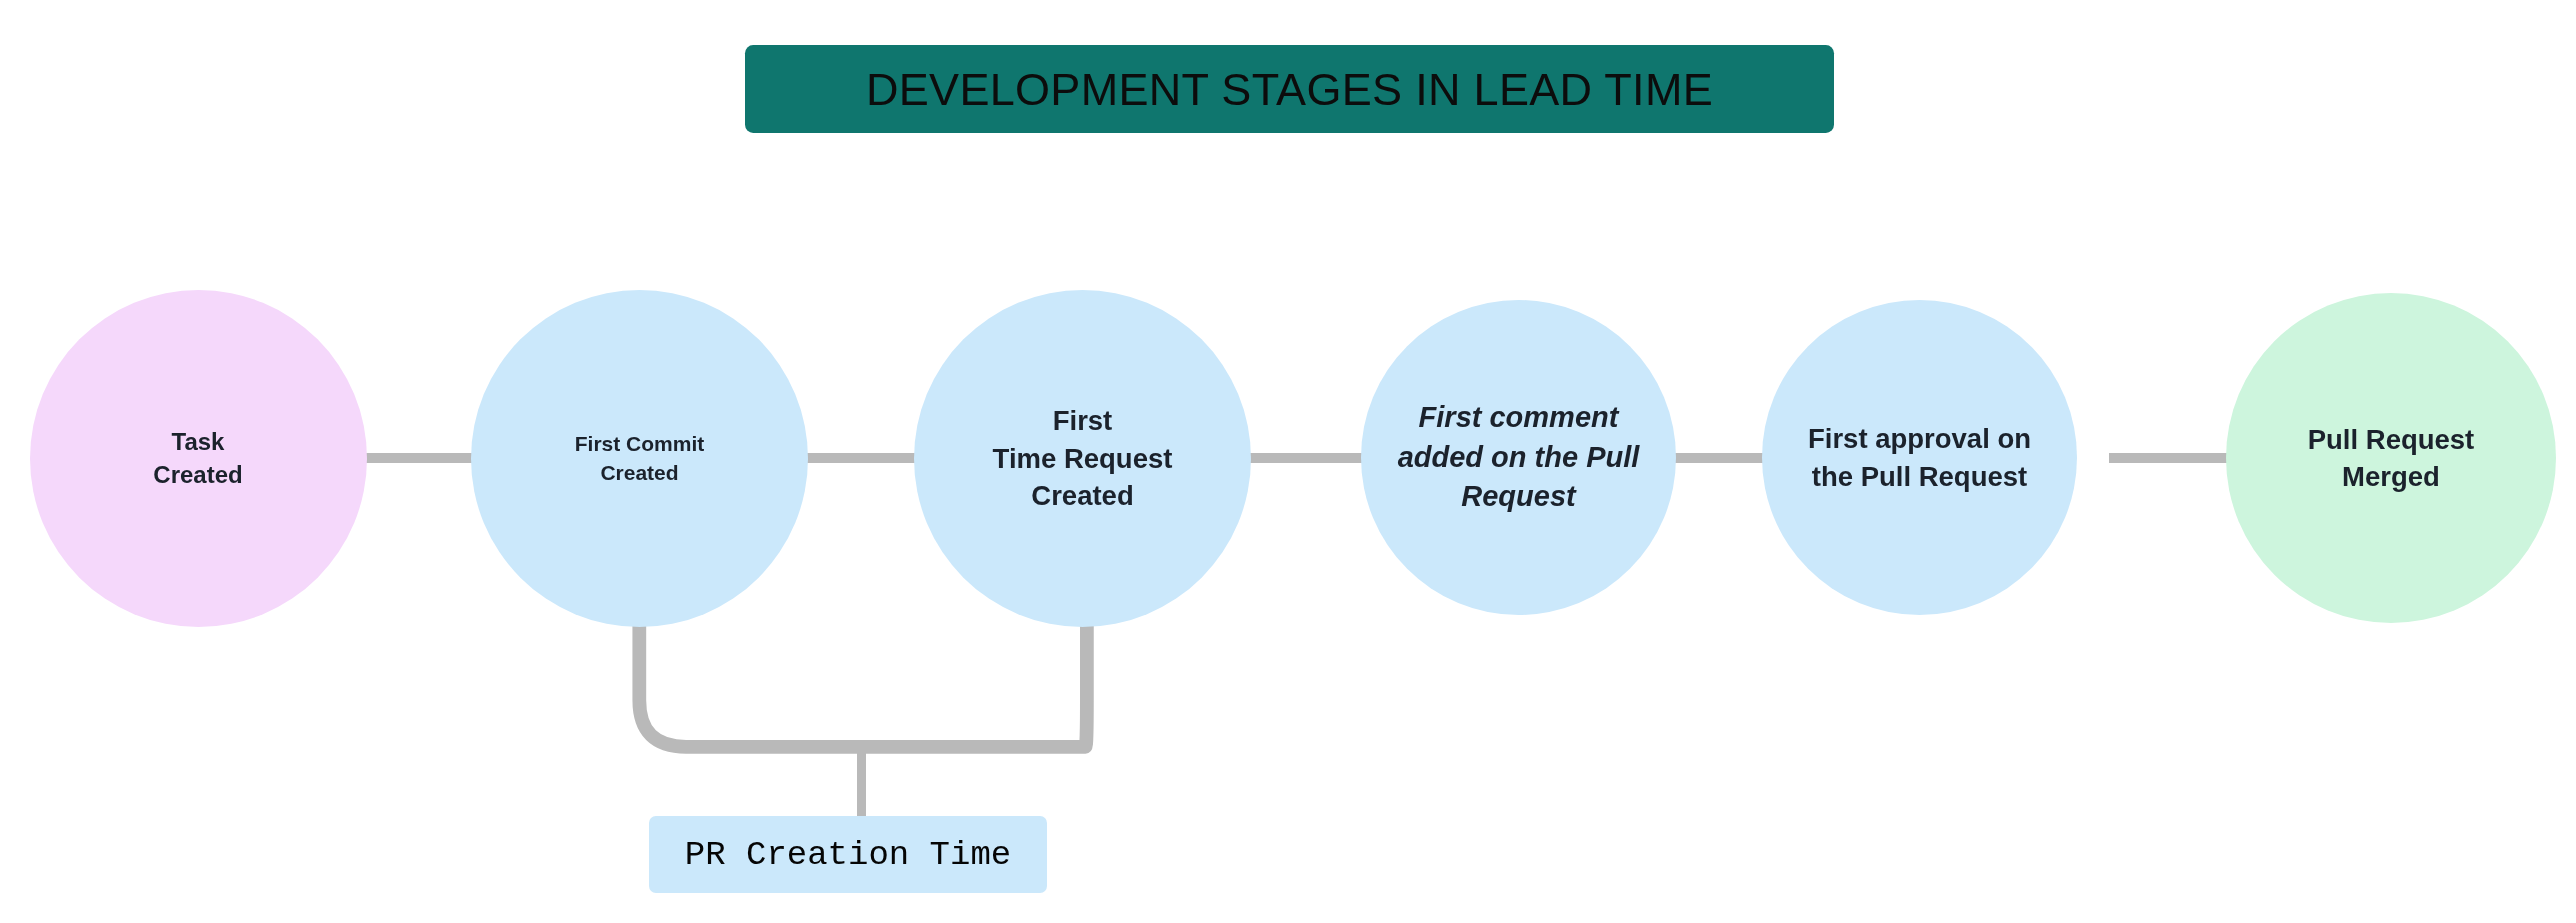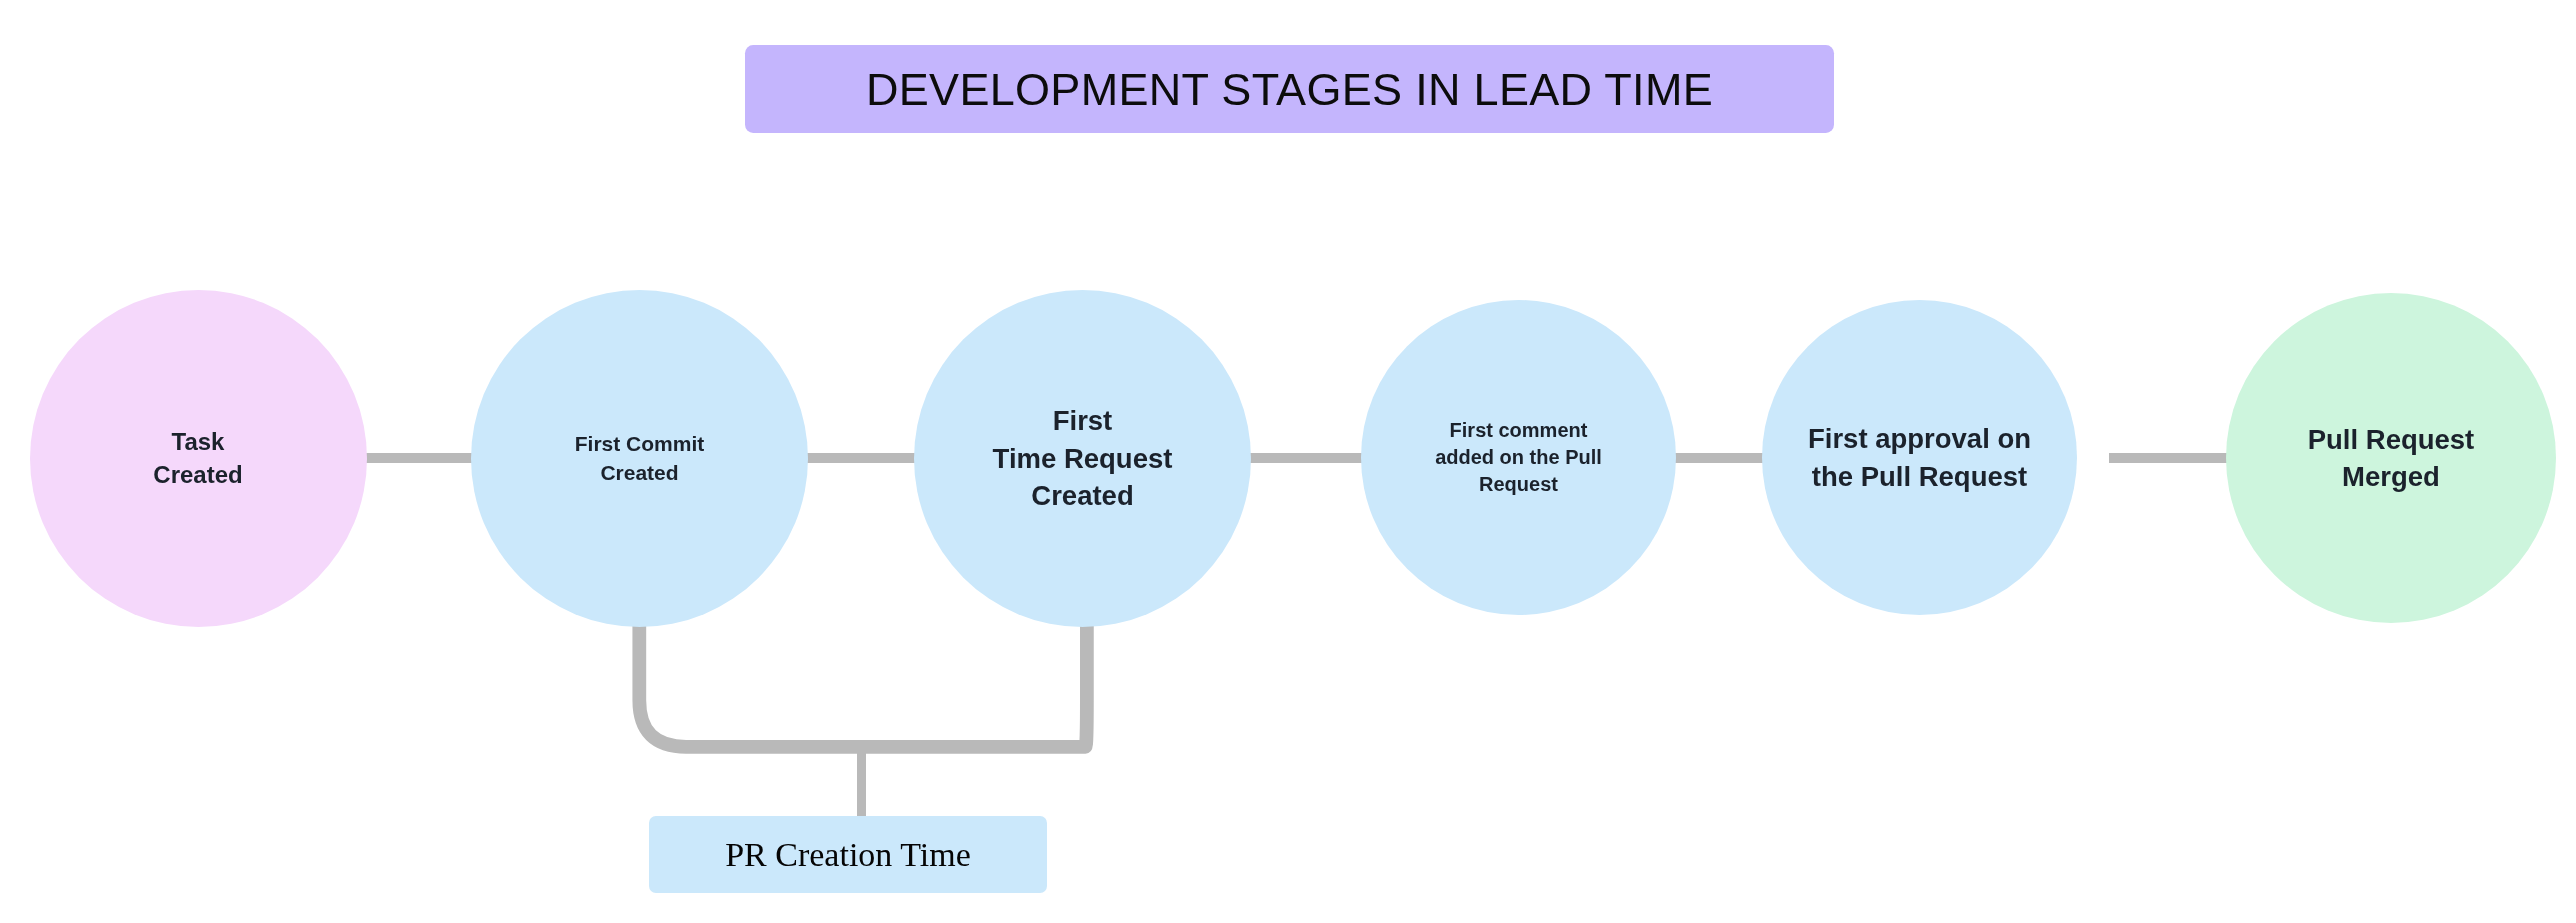--- a/index.html
+++ b/index.html
@@ -17,21 +17,21 @@
     font-family: "Liberation Sans", sans-serif;
   }
 
   
   #title-box {
     position: absolute;
     left: 745px;
     top: 45px;
     width: 1089px;
     height: 88px;
-    background: #c4b5fd;
+    background: #0f766e;
     border-radius: 8.2px;
     display: flex;
     align-items: center;
     justify-content: center;
     box-sizing: border-box;
   }
   #title-text {
     font-family: "Liberation Sans", sans-serif;
     font-size: 45px;
     font-weight: 400;
@@ -105,21 +105,21 @@
     height: 77px;
     background: #cbe8fb;
     border-radius: 6.9px;
     display: flex;
     align-items: center;
     justify-content: center;
     z-index: 4;
     box-sizing: border-box;
   }
   #annotation-text {
-    font-family: Liberation Serif, serif;
+    font-family: Liberation Mono, monospace;
     font-size: 34px;
     font-weight: 400;
     color: #050505;
     white-space: nowrap;
     line-height: 1;
   }
 </style>
 </head>
 <body>
 
@@ -152,21 +152,21 @@
 Created</span>
     </div>
 
     <div class="node-circle" style="left:914px; top:290px; width:337px; height:337px; background:#cbe8fb;">
       <span class="node-label" style="font-size:27.5px;">First
 Time Request
 Created</span>
     </div>
 
     <div class="node-circle" style="left:1361px; top:300px; width:315px; height:315px; background:#cbe8fb;">
-      <span class="node-label" style="font-size:20px;">First comment
+      <span class="node-label" style="font-size:29px;font-style:italic;">First comment
 added on the Pull
 Request</span>
     </div>
 
     <div class="node-circle" style="left:1762px; top:300px; width:315px; height:315px; background:#cbe8fb;">
       <span class="node-label" style="font-size:27.5px;">First approval on
 the Pull Request</span>
     </div>
 
     <div class="node-circle" style="left:2226px; top:293px; width:330px; height:330px; background:#cdf5dd;">

